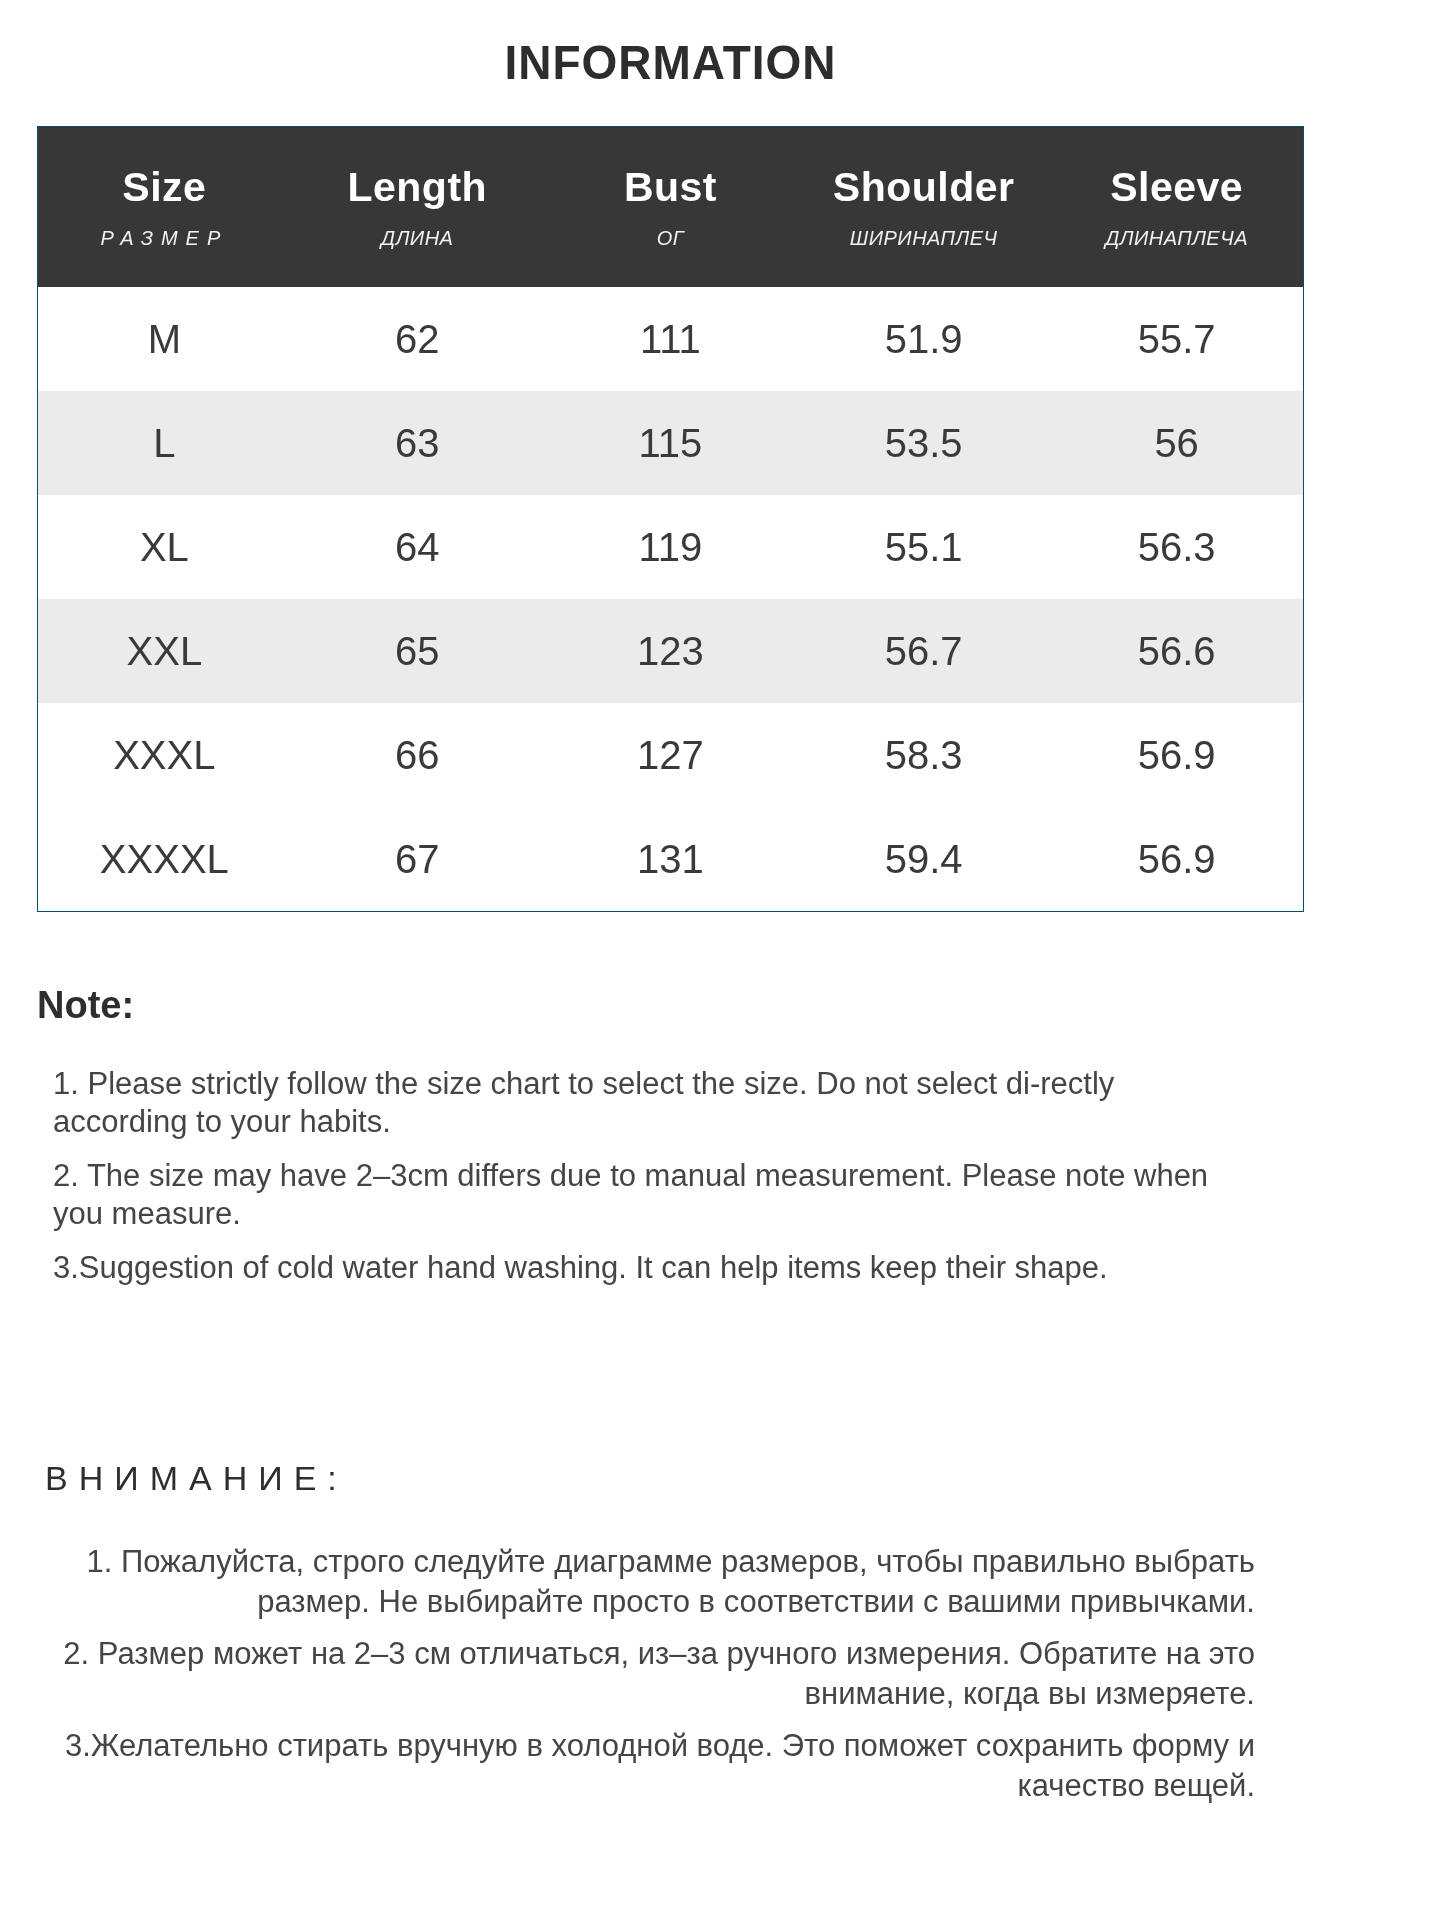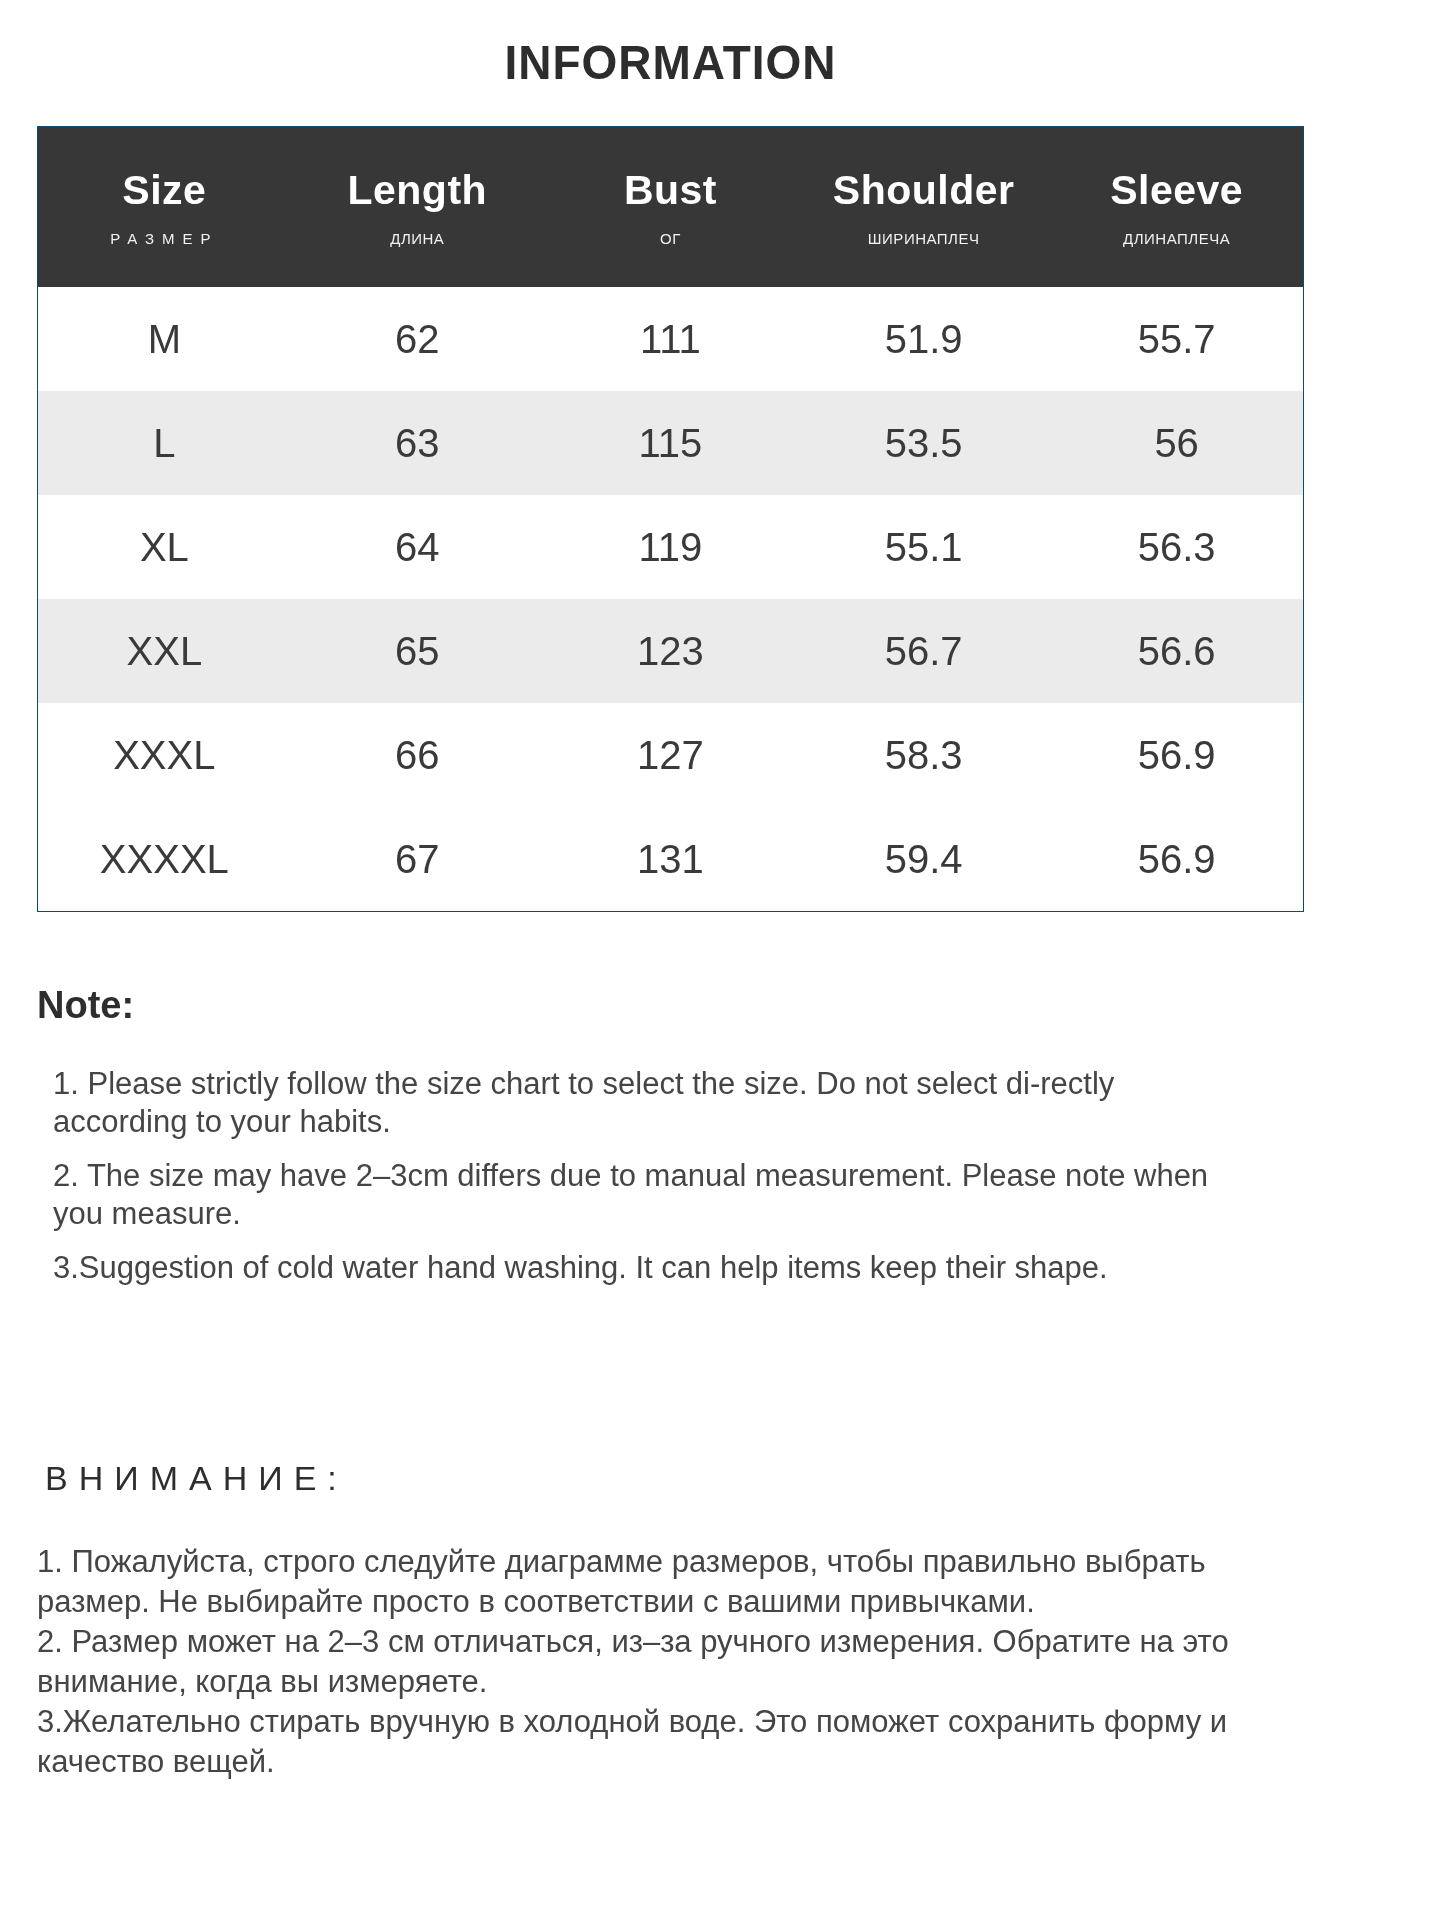--- a/index.html
+++ b/index.html
@@ -46,25 +46,26 @@
     padding: 0;
   }
   th .en {
     display: block;
     font-size: 41px;
     font-weight: 600;
     letter-spacing: 0.5px;
   }
   th .ru {
     display: block;
-    font-size: 15px;
+    font-size: 20px;
     font-weight: 300;
     margin-top: 16px;
     letter-spacing: 0.5px;
     color: #f2f2f2;
+    font-style: italic;
   }
   th.col-size .ru {
     letter-spacing: 8px;
   }
   table.size-table tbody td {
     height: 104px;
     text-align: center;
     vertical-align: middle;
     font-size: 40px;
     font-weight: 400;
@@ -98,22 +99,23 @@
     letter-spacing: 11px;
     margin: 172px 0 0 8px;
   }
   .attention-block {
     margin-top: 44px;
     max-width: 1230px;
   }
   .attention-block p {
     font-size: 31px;
     line-height: 40px;
-    margin: 0;
+    margin: 12px;
     color: #454545;
+    text-align: right;
   }
 </style>
 </head>
 <body>
 
 <div class="page">
 
   <h1 class="title">INFORMATION</h1>
 
   <table class="size-table">

